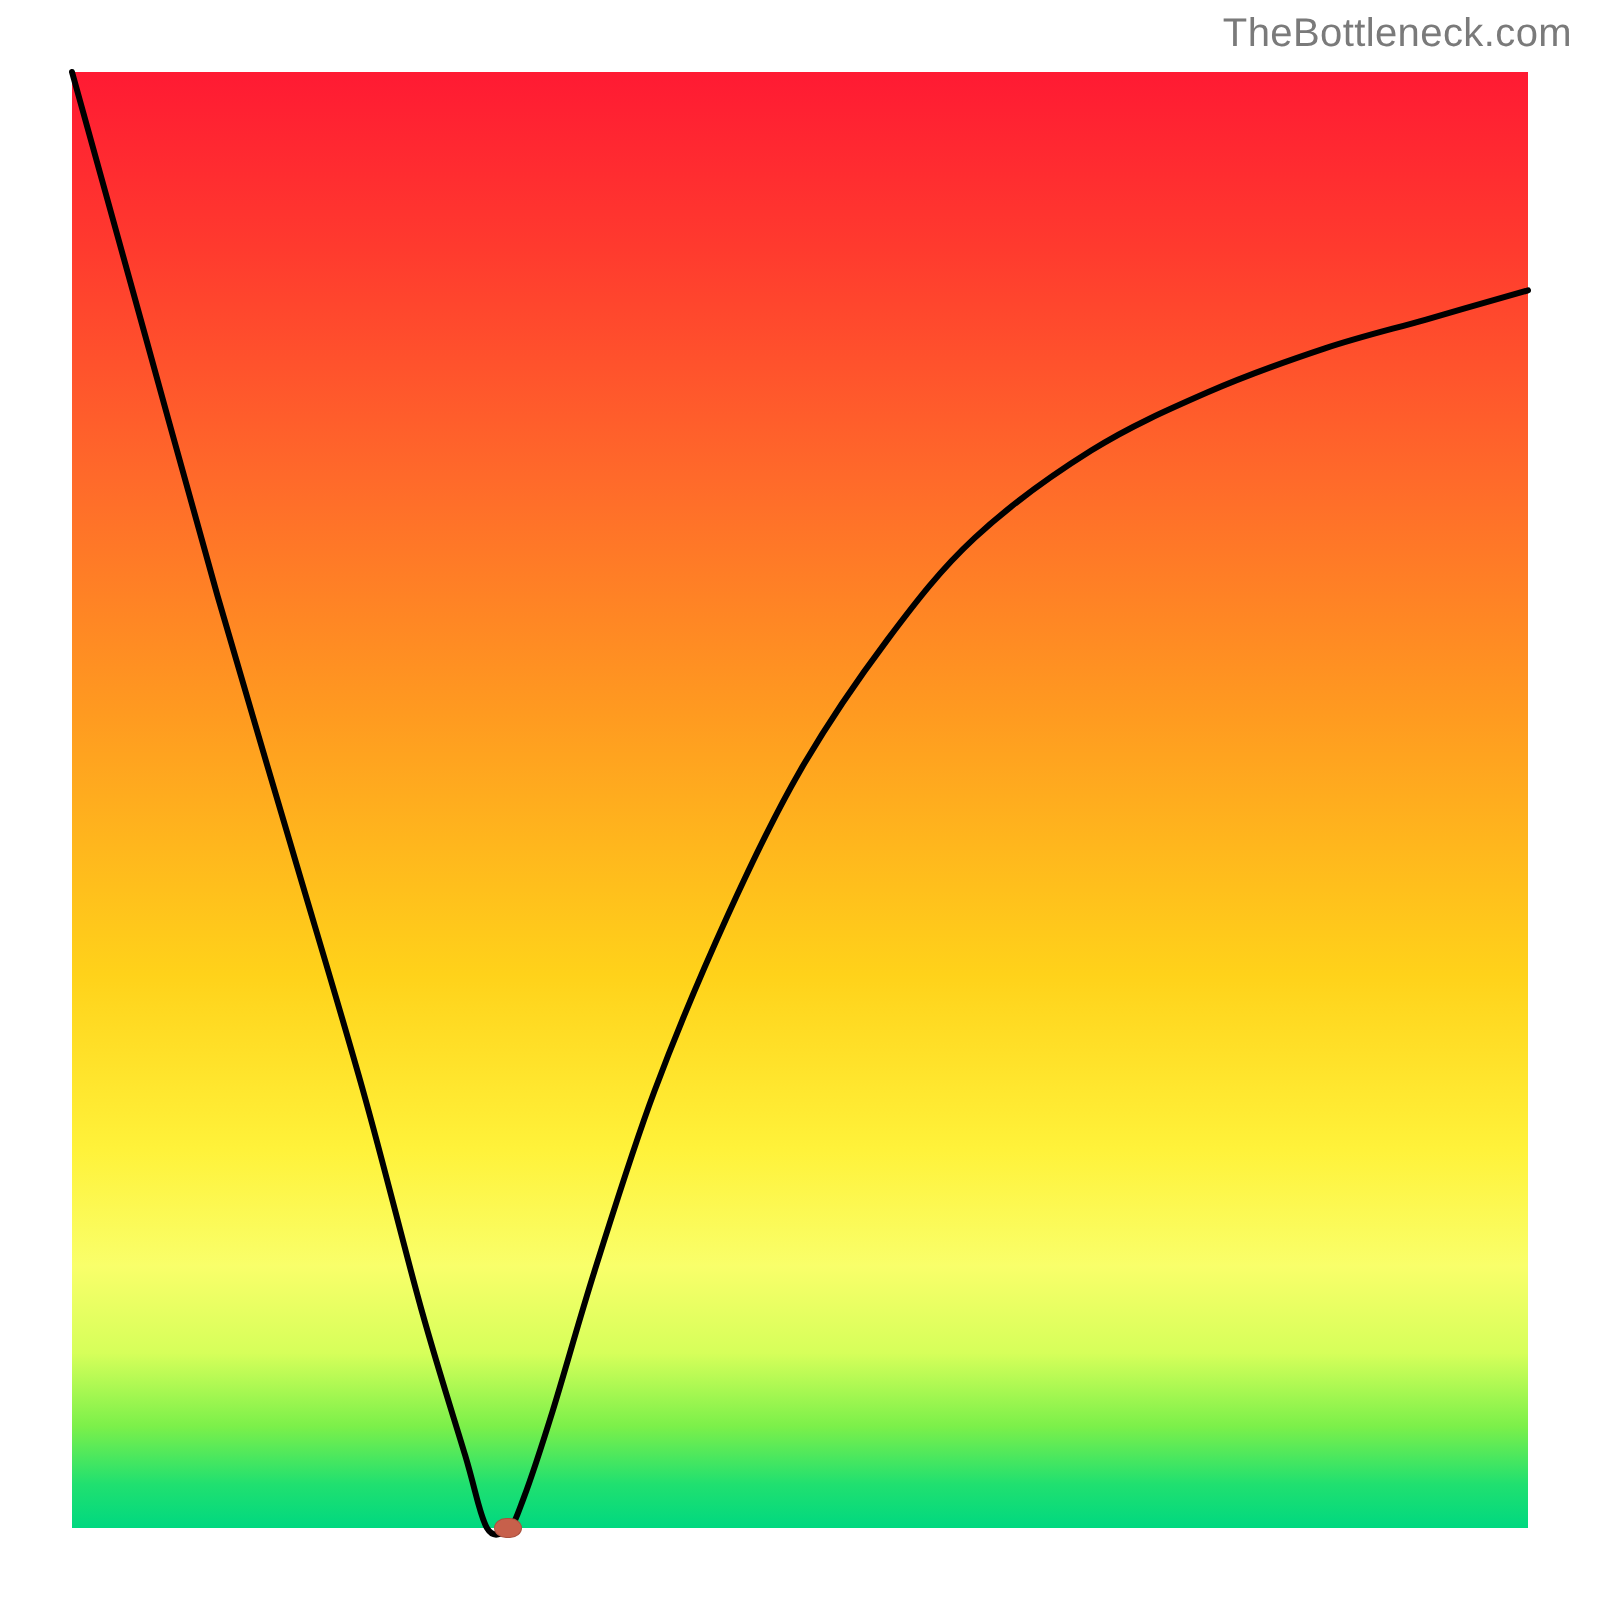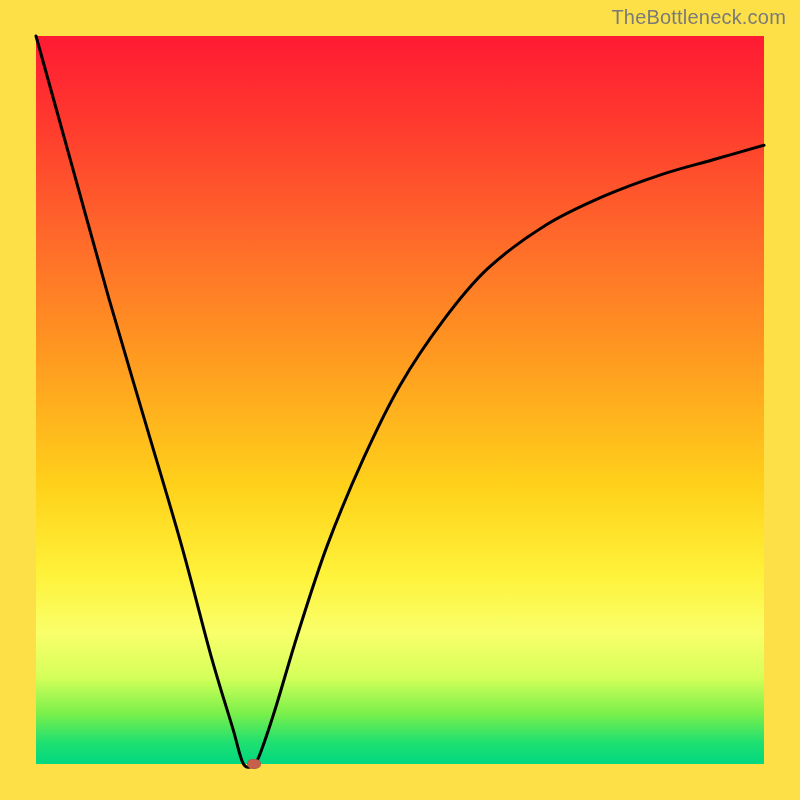--- a/index.html
+++ b/index.html
@@ -10,21 +10,21 @@
     background: #000;
     font-family: Arial, Helvetica, sans-serif;
     overflow: hidden;
   }
   .frame {
     position: absolute;
     left: 0;
     top: 0;
     width: 800px;
     height: 800px;
-    background: #fde047;
+    background: #ffffff;
   }
   .plot {
     position: absolute;
     left: 36px;
     top: 36px;
     width: 728px;
     height: 728px;
     
     background: linear-gradient(to bottom,
       #ff1a33 0%,

